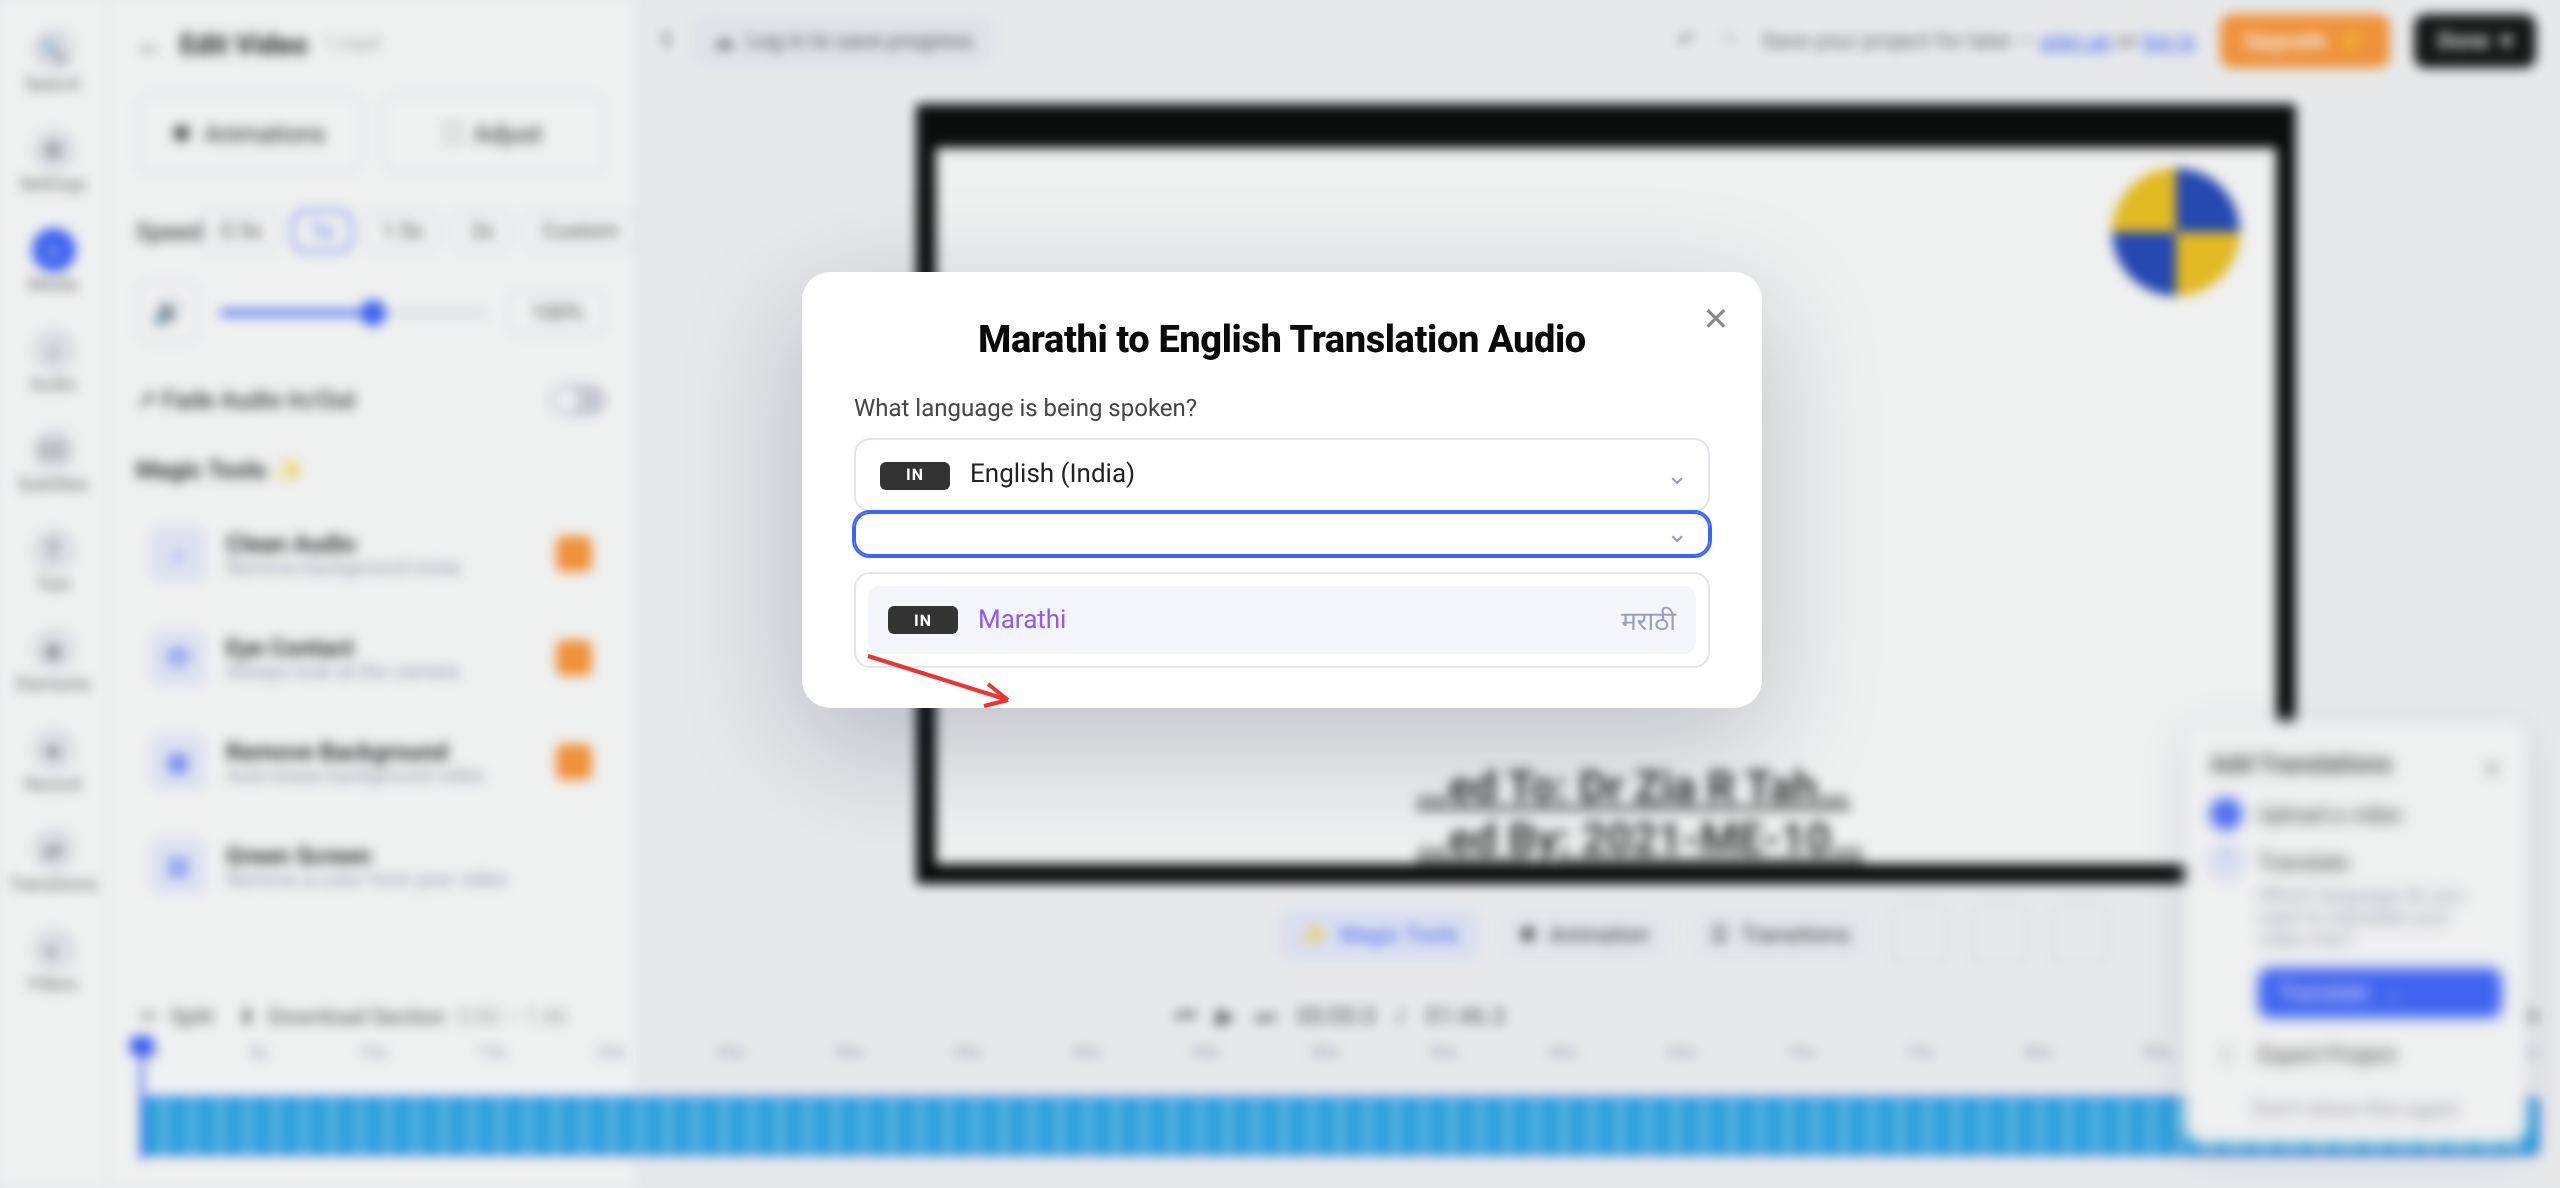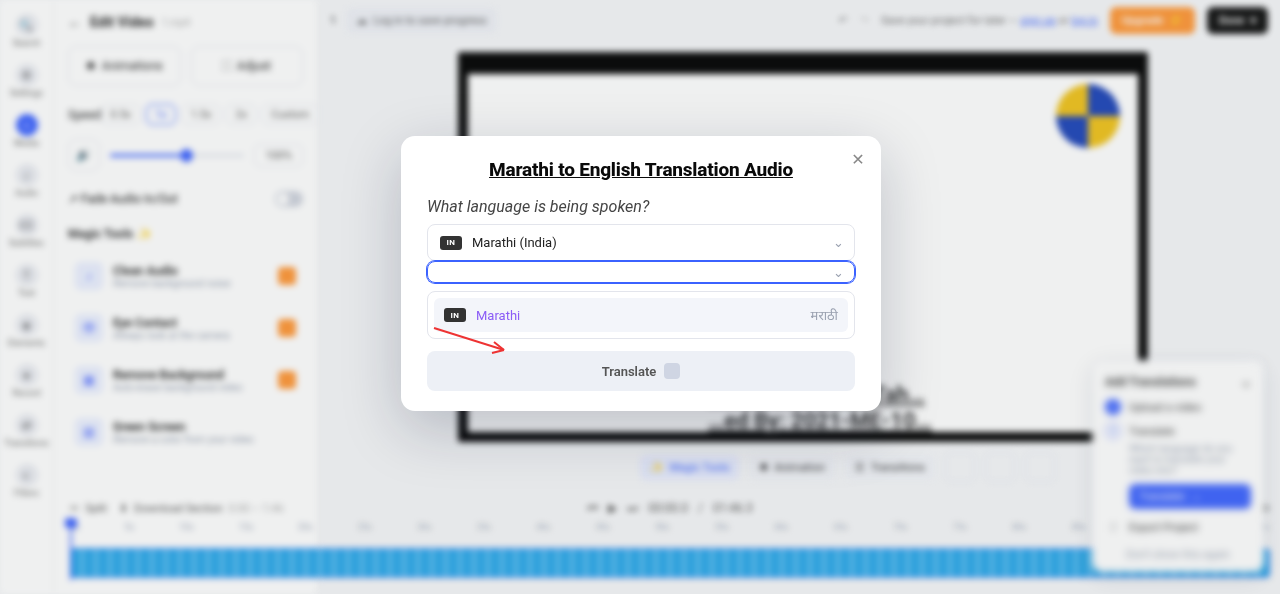--- a/index.html
+++ b/index.html
@@ -79,26 +79,26 @@
 .popup .psub{font-size:10px;color:#98a0b0;padding:0 0 8px 24px;}
 .popup .go{background:#3b62ff;color:#fff;border-radius:6px;padding:6px 10px;display:flex;align-items:center;gap:6px;margin-left:24px;}
 .popup .dont{text-align:center;color:#98a0b0;padding-top:10px;}
 
 
 .scrim{position:absolute;inset:0;background:rgba(5,10,25,.06);}
 
 
 .modal{position:absolute;left:401px;top:136px;width:480px;background:#fff;border-radius:14px;box-shadow:0 18px 60px rgba(15,25,55,.22);padding:22px 26px 20px;}
 .modal .close{position:absolute;right:12px;top:12px;width:22px;height:22px;display:flex;align-items:center;justify-content:center;color:#888;cursor:pointer;}
-.modal h1{font-size:19px;font-weight:800;color:#0a0a0a;text-align:center;letter-spacing:-.2px;text-decoration:underline;}
-.modal .label{font-size:16px;color:#444;margin-top:16px;margin-bottom:8px;font-style:italic;}
+.modal h1{font-size:19px;font-weight:800;color:#0a0a0a;text-align:center;letter-spacing:-.2px;}
+.modal .label{font-size:12px;color:#444;margin-top:16px;margin-bottom:8px;}
 .modal .label.row{display:flex;align-items:center;justify-content:space-between;}
 .select{border:1px solid #e3e5ec;border-radius:8px;padding:10px 12px;display:flex;align-items:center;gap:10px;font-size:13px;color:#222;position:relative;}
 .select .chev{position:absolute;right:10px;color:#9aa1b0;}
-.flag-in{width:22px;height:14px;border-radius:3px;background:#333;color:#fff;font-size:8px;font-weight:700;display:flex;align-items:center;justify-content:center;letter-spacing:.5px;}
+.flag-in{width:35px;height:14px;border-radius:3px;background:#333;color:#fff;font-size:8px;font-weight:700;display:flex;align-items:center;justify-content:center;letter-spacing:.5px;}
 .select.active{border-color:#3b62ff;box-shadow:0 0 0 1px #3b62ff;}
 .select input{border:none;outline:none;font-size:13px;flex:1;color:#222;background:transparent;}
 .dropdown{margin-top:8px;border:1px solid #e3e5ec;border-radius:8px;padding:6px;}
 .dd-item{display:flex;align-items:center;gap:10px;padding:8px 10px;border-radius:6px;background:#f3f5fa;font-size:13px;}
 .dd-item .name{color:#8b5cf6;}
 .dd-item .native{margin-left:auto;color:#9aa1b0;text-align:center;}
 .translate-btn{margin-top:12px;background:#edf0f6;color:#555;border-radius:8px;padding:12px;text-align:center;font-size:13px;font-weight:600;display:flex;align-items:center;justify-content:center;gap:8px;}
 .translate-btn .tag{background:#cfd5e3;color:#fff;border-radius:4px;width:16px;height:16px;}
 .more-opt{text-align:center;font-size:12px;color:#333;padding:14px 0 2px;}
 .toggle{width:28px;height:16px;background:#3b62ff;border-radius:999px;position:relative;}
@@ -323,37 +323,33 @@
 
 <div class="scrim"></div>
 
 <div class="modal">
   <div class="close">✕</div>
   <h1>Marathi to English Translation Audio</h1>
 
   <div class="label">What language is being spoken?</div>
   <div class="select">
     <div class="flag-in">IN</div>
-    <span>Marathi (India)</span>
+    <span>English (India)</span>
     <span class="chev">⌄</span>
   </div>
 
   <div class="select active">
     <span class="chev">⌄</span>
   </div>
   <div class="dropdown">
     <div class="dd-item">
       <div class="flag-in">IN</div>
       <span class="name">Marathi</span>
       <span class="native">मराठी</span>
     </div>
   </div>
 
-  <div class="translate-btn">
-    <span>Translate</span>
-      <div class="tag"></div>
-  </div>
 </div>
 
 <svg class="arrow" viewBox="0 0 90 50">
   <path d="M2 8 L72 30" stroke="#e33" stroke-width="2" fill="none"></path>
   <path d="M72 30 L62 22 M72 30 L60 33" stroke="#e33" stroke-width="2" fill="none"></path>
 </svg>
 
 </body></html>

